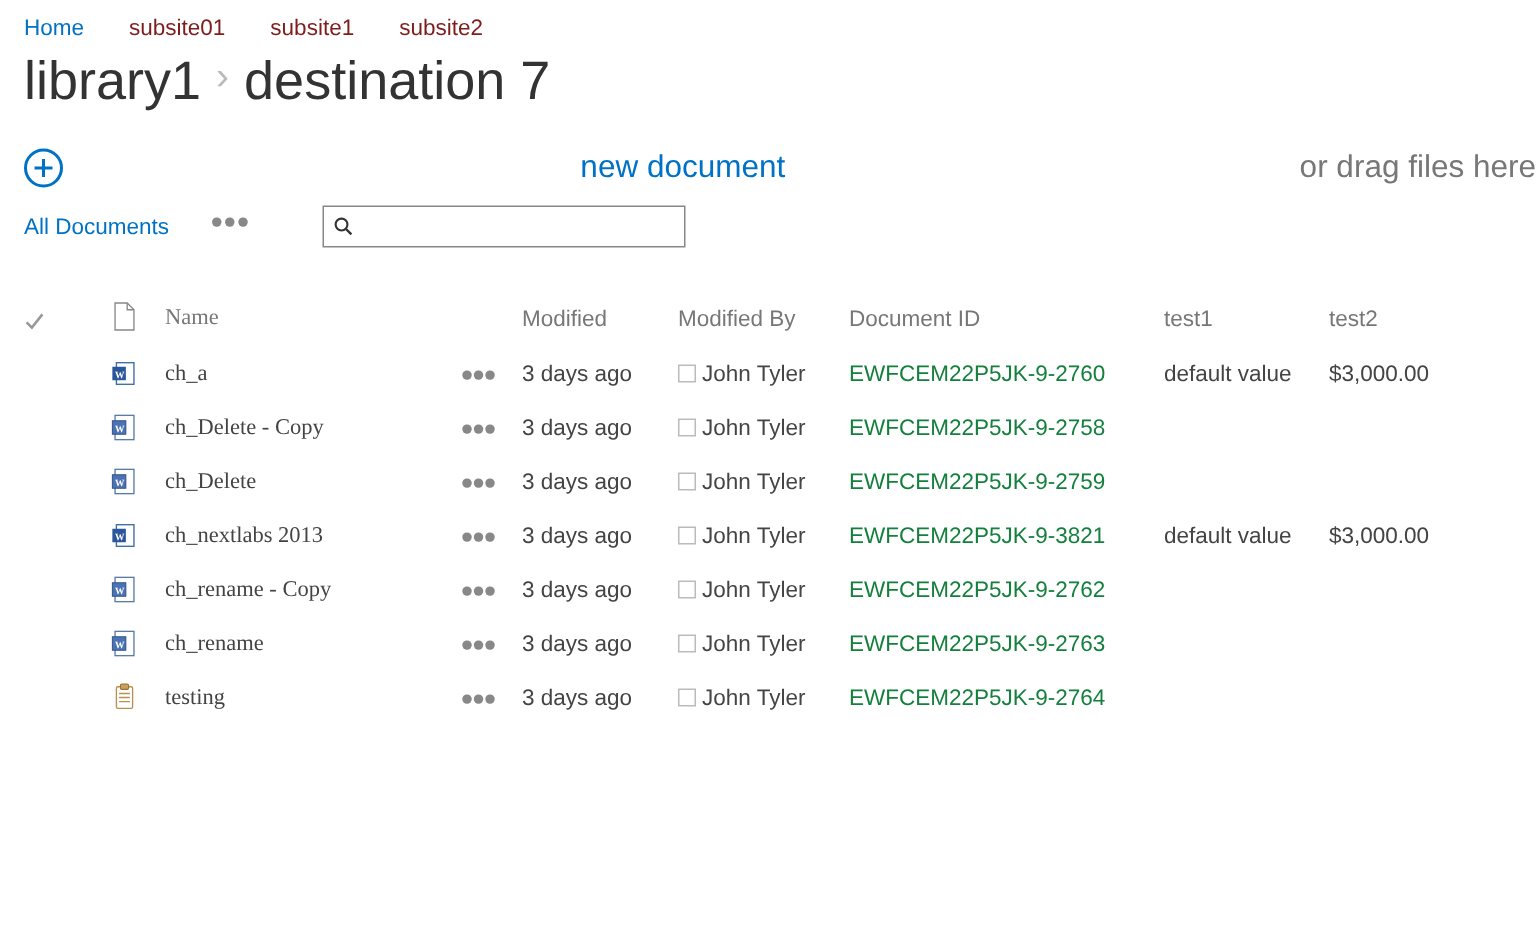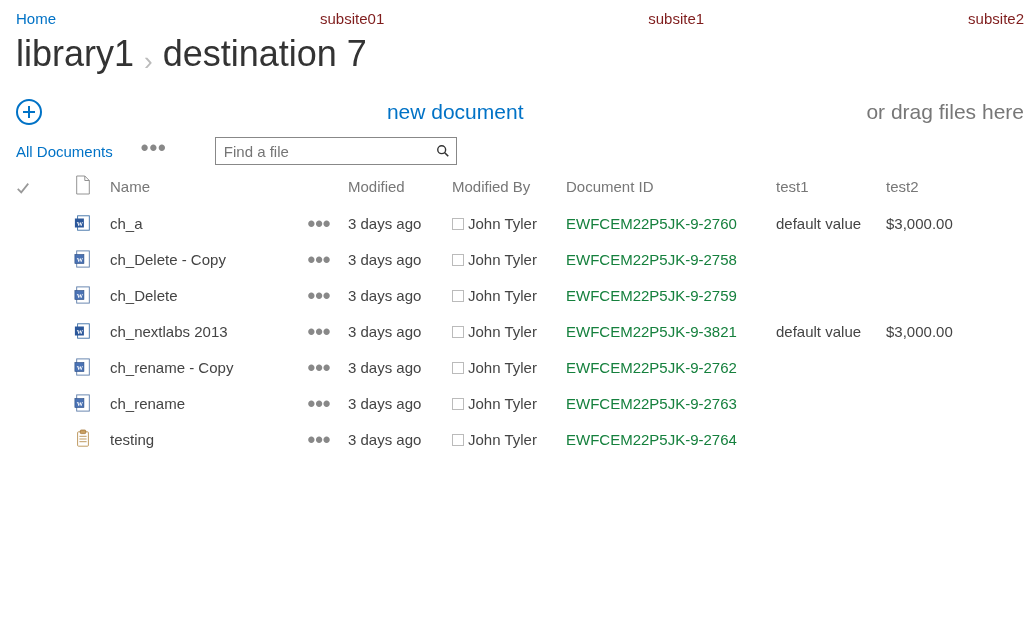--- a/index.html
+++ b/index.html
@@ -8,39 +8,39 @@
     font-family: "Segoe UI", "Segoe UI Light", Arial, sans-serif;
     background: #fff;
     color: #444;
     width: 1024px;
   }
   .page {
     padding: 10px 0 0 16px;
   }
   .topnav {
     display: flex;
+    gap: 30px;
     font-size: 15px;
     margin-bottom: 6px;
-    justify-content: space-between;
   }
   .topnav a {
     text-decoration: none;
     color: #7f1d1d;
     cursor: pointer;
   }
   .topnav a.active {
     color: #0072c6;
   }
   .breadcrumb-title {
     font-size: 36px;
     font-weight: 200;
     color: #333;
     margin: 0 0 24px 0;
     display: flex;
-    align-items: flex-end;
+    align-items: flex-start;
     gap: 10px;
   }
   .breadcrumb-sep {
     color: #bbb;
     font-size: 26px;
     position: relative;
     top: 2px;
   }
   .actionrow {
     display: flex;
@@ -77,21 +77,21 @@
     position: absolute;
     width: 2px;
     height: 12px;
     background: #0072c6;
   }
   .actionrow .link { color: #0072c6; margin-right: 6px; cursor: pointer;}
   .viewrow {
     display: flex;
     align-items: center;
     gap: 28px;
-    margin-bottom: 6px;
+    margin-bottom: 32px;
   }
   .viewrow .views { color:#0072c6; font-size:15px; cursor:pointer;}
   .meatballs {
     color:#888; font-size:22px; font-weight:bold; letter-spacing:1px; cursor:pointer;
     line-height: 0.5; position: relative; top:-4px;
   }
   .searchbox {
     display:flex; align-items:center;
     border:1px solid #888;
     width: 240px; height:26px;
@@ -120,21 +120,21 @@
     padding: 4px 10px 10px 0;
     vertical-align: bottom;
   }
   table.list td {
     padding: 8px 10px 8px 0;
     vertical-align: middle;
     white-space: nowrap;
   }
   .col-check { width:40px; text-align:center;}
   .col-icon  { width:34px; text-align:center;}
-  .col-name  { width:180px;}
+  .col-name  { width:180px;font-family:Liberation Serif, serif;}
   .col-menu  { width:38px; color:#888; font-weight:bold; font-size:22px; line-height:0.5; text-align:center; cursor:pointer;}
   .col-mod   { width:94px;}
   .col-mby   { width:104px;}
   .col-docid { width:200px;}
   .col-t1    { width:100px;}
   .col-t2    { text-align:right;}
   .docid { color:#15803d; cursor:pointer;}
   .presence {
     display:inline-block; width:10px; height:10px;
     border:1px solid #bbb;
@@ -167,21 +167,20 @@
   <div class="actionrow">
     <span class="plus-icon"></span>
     <span class="link">new document</span>
     <span>or drag files here</span>
   </div>
 
   <div class="viewrow">
     <span class="views">All Documents</span>
     <span class="meatballs">•••</span>
     <div class="searchbox">
-      <input type="text" placeholder="Find a file" style="">
       <span class="mag">
         <svg viewBox="0 0 16 16">
             <circle cx="6.5" cy="6.5" r="4.5" fill="none" stroke="#333" stroke-width="1.6"></circle>
             <line x1="10" y1="10" x2="14" y2="14" stroke="#333" stroke-width="1.8"></line>
           </svg>
       </span>
     </div>
   </div>
 
   <table class="list">

